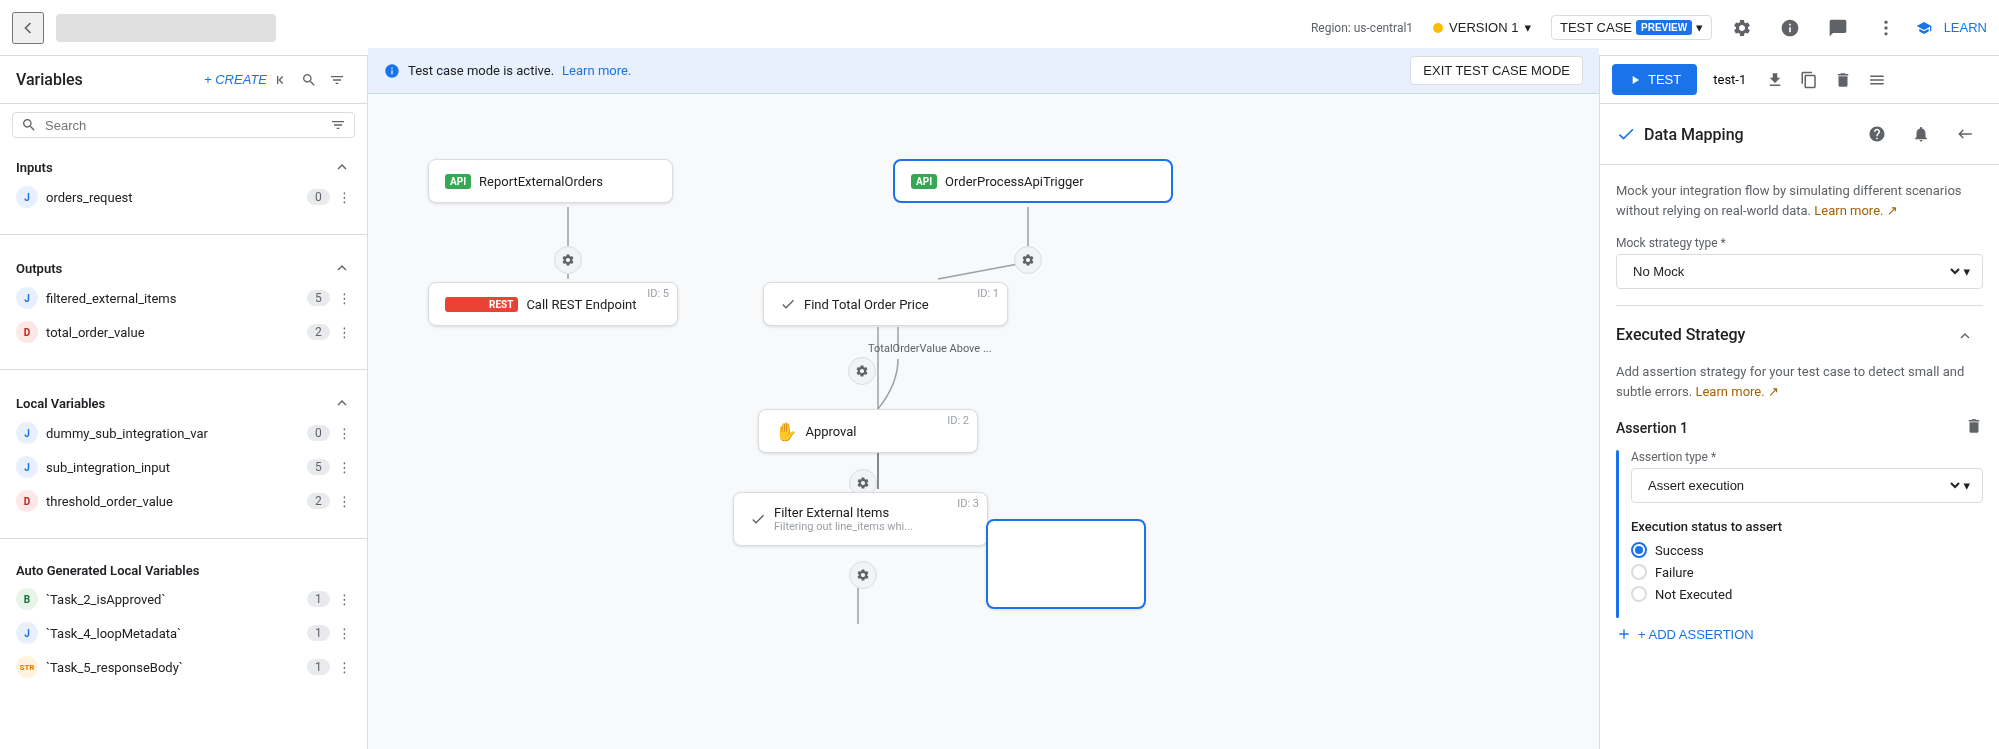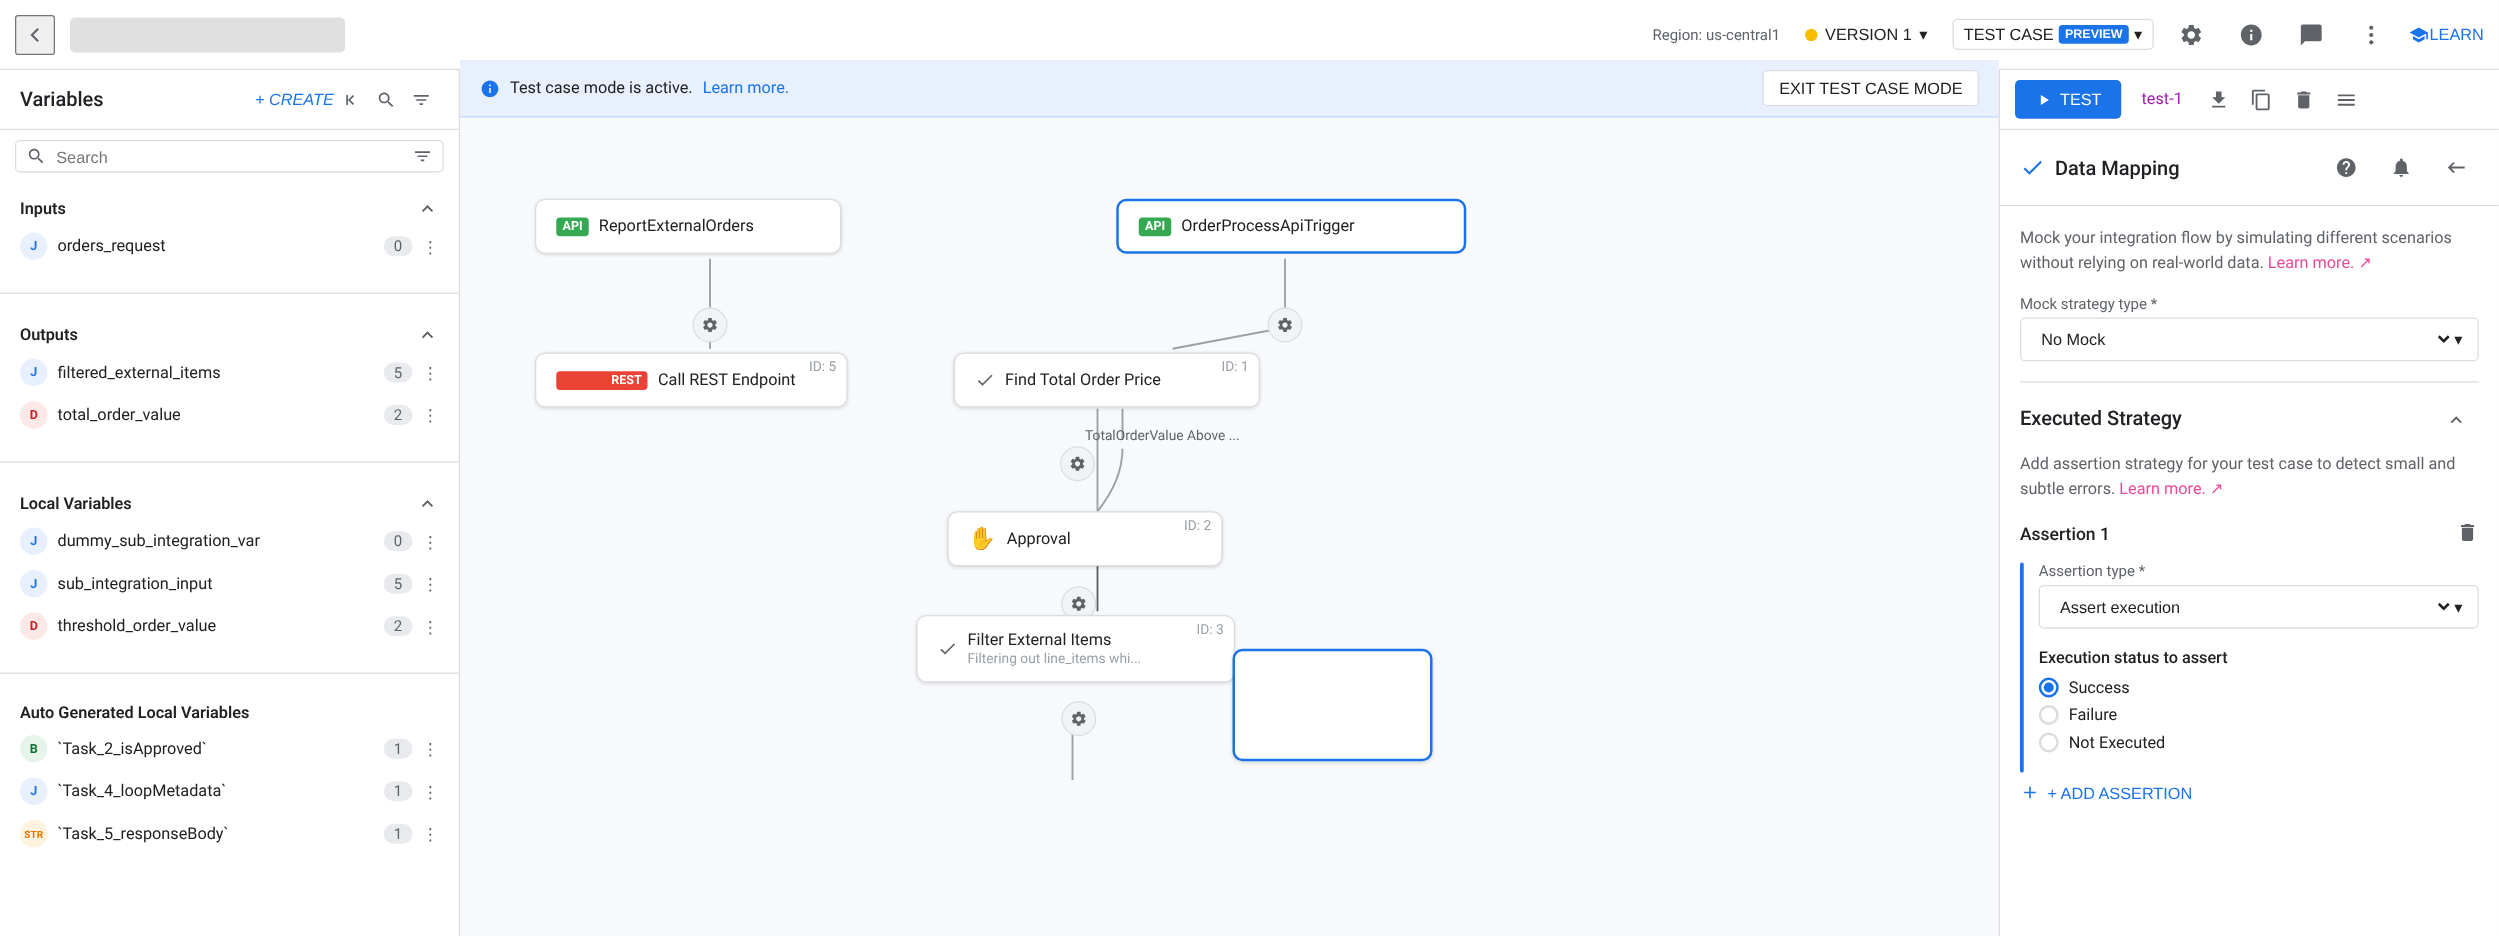--- a/index.html
+++ b/index.html
@@ -12,26 +12,26 @@
     }
     .back-btn { color: #5f6368; cursor: pointer; display: flex; align-items: center; padding: 4px; }
     .project-title { background: #e0e0e0; border-radius: 4px; height: 28px; width: 220px; }
     .top-right { margin-left: auto; display: flex; align-items: center; gap: 12px; }
     .region-text { font-size: 12px; color: #5f6368; }
     .version-btn { display: flex; align-items: center; gap: 6px; font-size: 13px; color: #202124; cursor: pointer; padding: 4px 8px; border-radius: 4px; border: none; background: none; }
     .version-dot { width: 10px; height: 10px; border-radius: 50%; background: #fbbc04; }
     .test-case-btn { display: flex; align-items: center; gap: 4px; font-size: 13px; font-weight: 500; color: #202124; cursor: pointer; border: 1px solid #dadce0; border-radius: 4px; padding: 4px 8px; background: #fff; }
     .preview-badge { background: #1a73e8; color: #fff; font-size: 10px; font-weight: 700; padding: 2px 5px; border-radius: 3px; }
     .icon-btn { width: 36px; height: 36px; display: flex; align-items: center; justify-content: center; cursor: pointer; border-radius: 50%; color: #5f6368; border: none; background: none; }
-    .learn-btn { display: flex; align-items: center; gap: 1px; color: #1a73e8; font-size: 13px; font-weight: 500; cursor: pointer; border: none; background: none; }
+    .learn-btn { display: flex; align-items: center; gap: 12px; color: #1a73e8; font-size: 13px; font-weight: 500; cursor: pointer; border: none; background: none; }
     .run-test-btn {
       display: flex; align-items: center; gap: 6px; background: #1a73e8; color: #fff;
       border: none; border-radius: 4px; padding: 8px 16px; font-size: 13px; font-weight: 500; cursor: pointer;
     }
-    .test-name { font-size: 13px; color: #a21caf; padding: 0 8px; }
+    .test-name { font-size: 13px; color: #000000; padding: 0 8px; }
     .toolbar-icon-btn { color: #5f6368; cursor: pointer; border: none; background: none; padding: 4px; display: flex; align-items: center; }
 
     
     .left-sidebar {
       position: absolute; top: 56px; left: 0; width: 368px; height: calc(749px - 56px);
       background: #fff; border-right: 1px solid #dadce0; overflow-y: auto;
     }
     .sidebar-header {
       display: flex; align-items: center; height: 48px; padding: 0 16px;
       border-bottom: 1px solid #dadce0;
@@ -98,21 +98,21 @@
       display: flex; border-bottom: 1px solid #dadce0;
     }
     .panel-tab {
       padding: 10px 16px; font-size: 12px; font-weight: 600; color: #5f6368; cursor: pointer;
       border-bottom: 2px solid transparent; letter-spacing: 0.8px; text-transform: uppercase;
     }
     .panel-tab.active { color: #1a73e8; border-bottom: 2px solid #1a73e8; }
 
     .panel-content { padding: 16px; }
     .panel-desc { font-size: 13px; color: #5f6368; line-height: 1.5; margin-bottom: 16px; }
-    .panel-link { color: #ec4899; cursor: pointer; }
+    .panel-link { color: #a16207; cursor: pointer; }
 
     .form-label { font-size: 12px; color: #5f6368; margin-bottom: 4px; display: block; }
     .form-field {
       display: flex; align-items: center; border: 1px solid #dadce0; border-radius: 4px;
       padding: 8px 12px; margin-bottom: 16px; background: #fff;
     }
     .form-select { border: none; outline: none; flex: 1; font-size: 13px; color: #202124; background: transparent; cursor: pointer; }
 
     .section-heading { font-size: 16px; font-weight: 500; color: #202124; margin-bottom: 4px; }
     .section-desc { font-size: 13px; color: #5f6368; line-height: 1.5; margin-bottom: 16px; }

